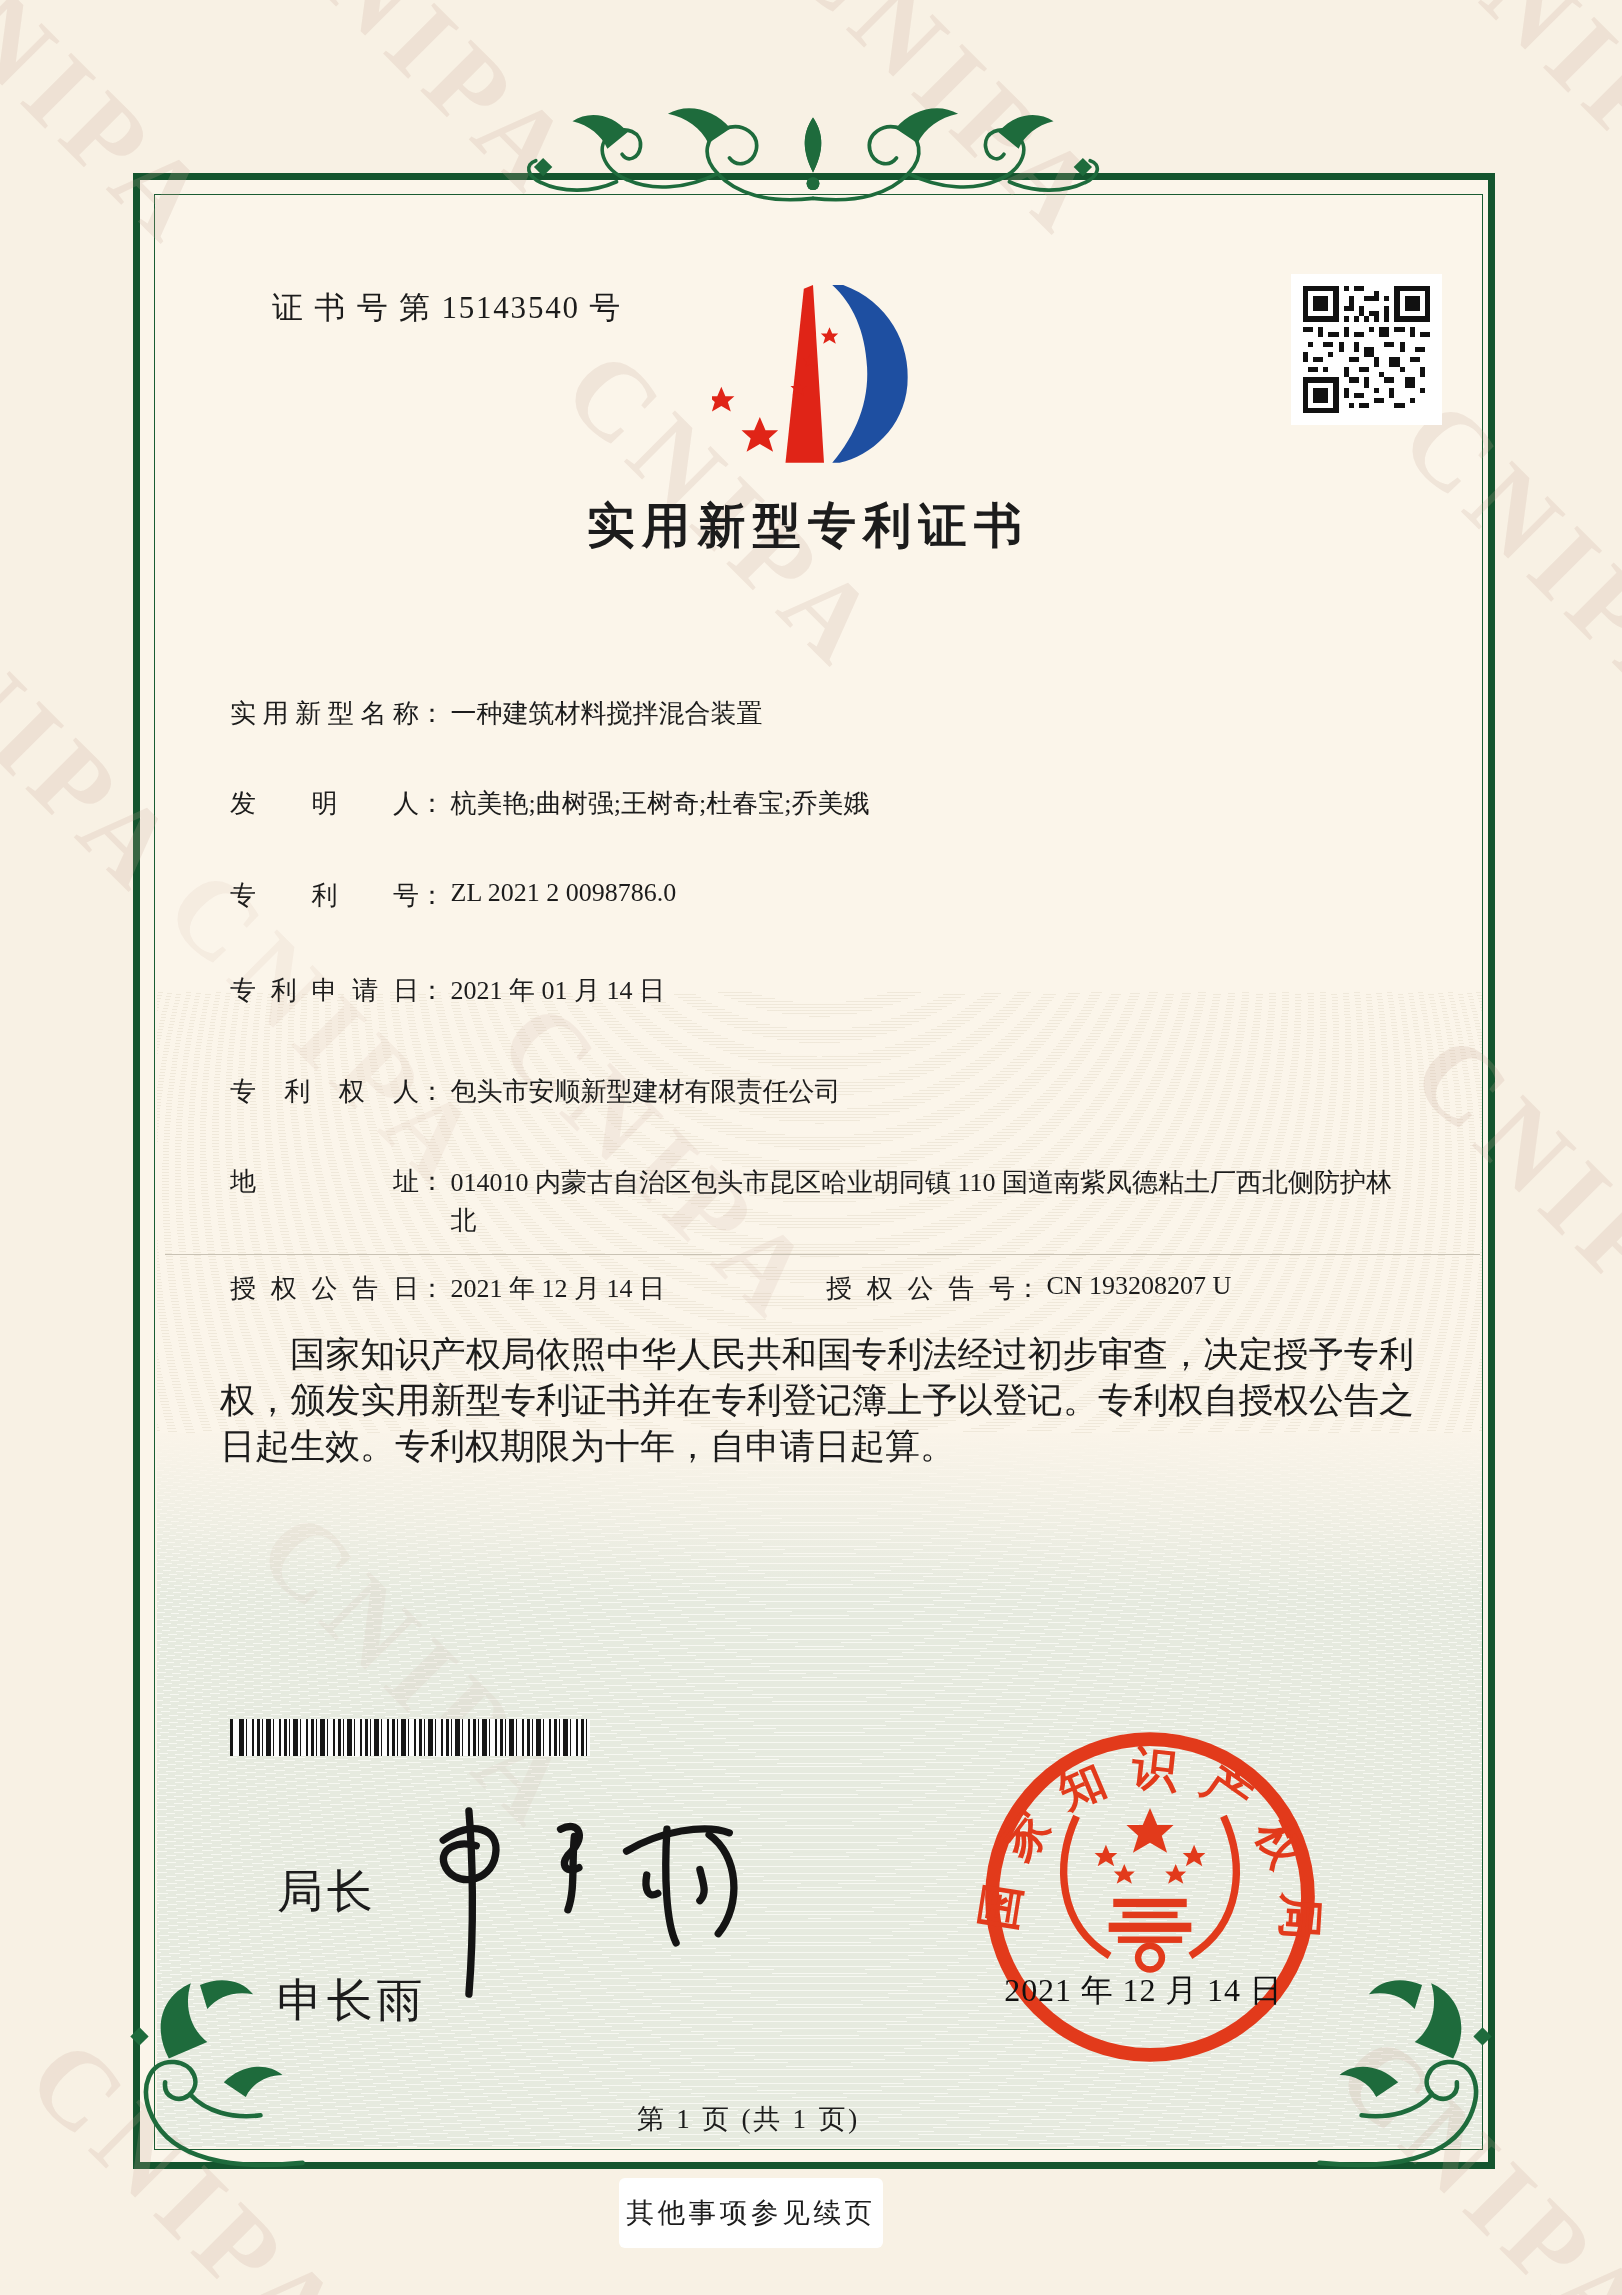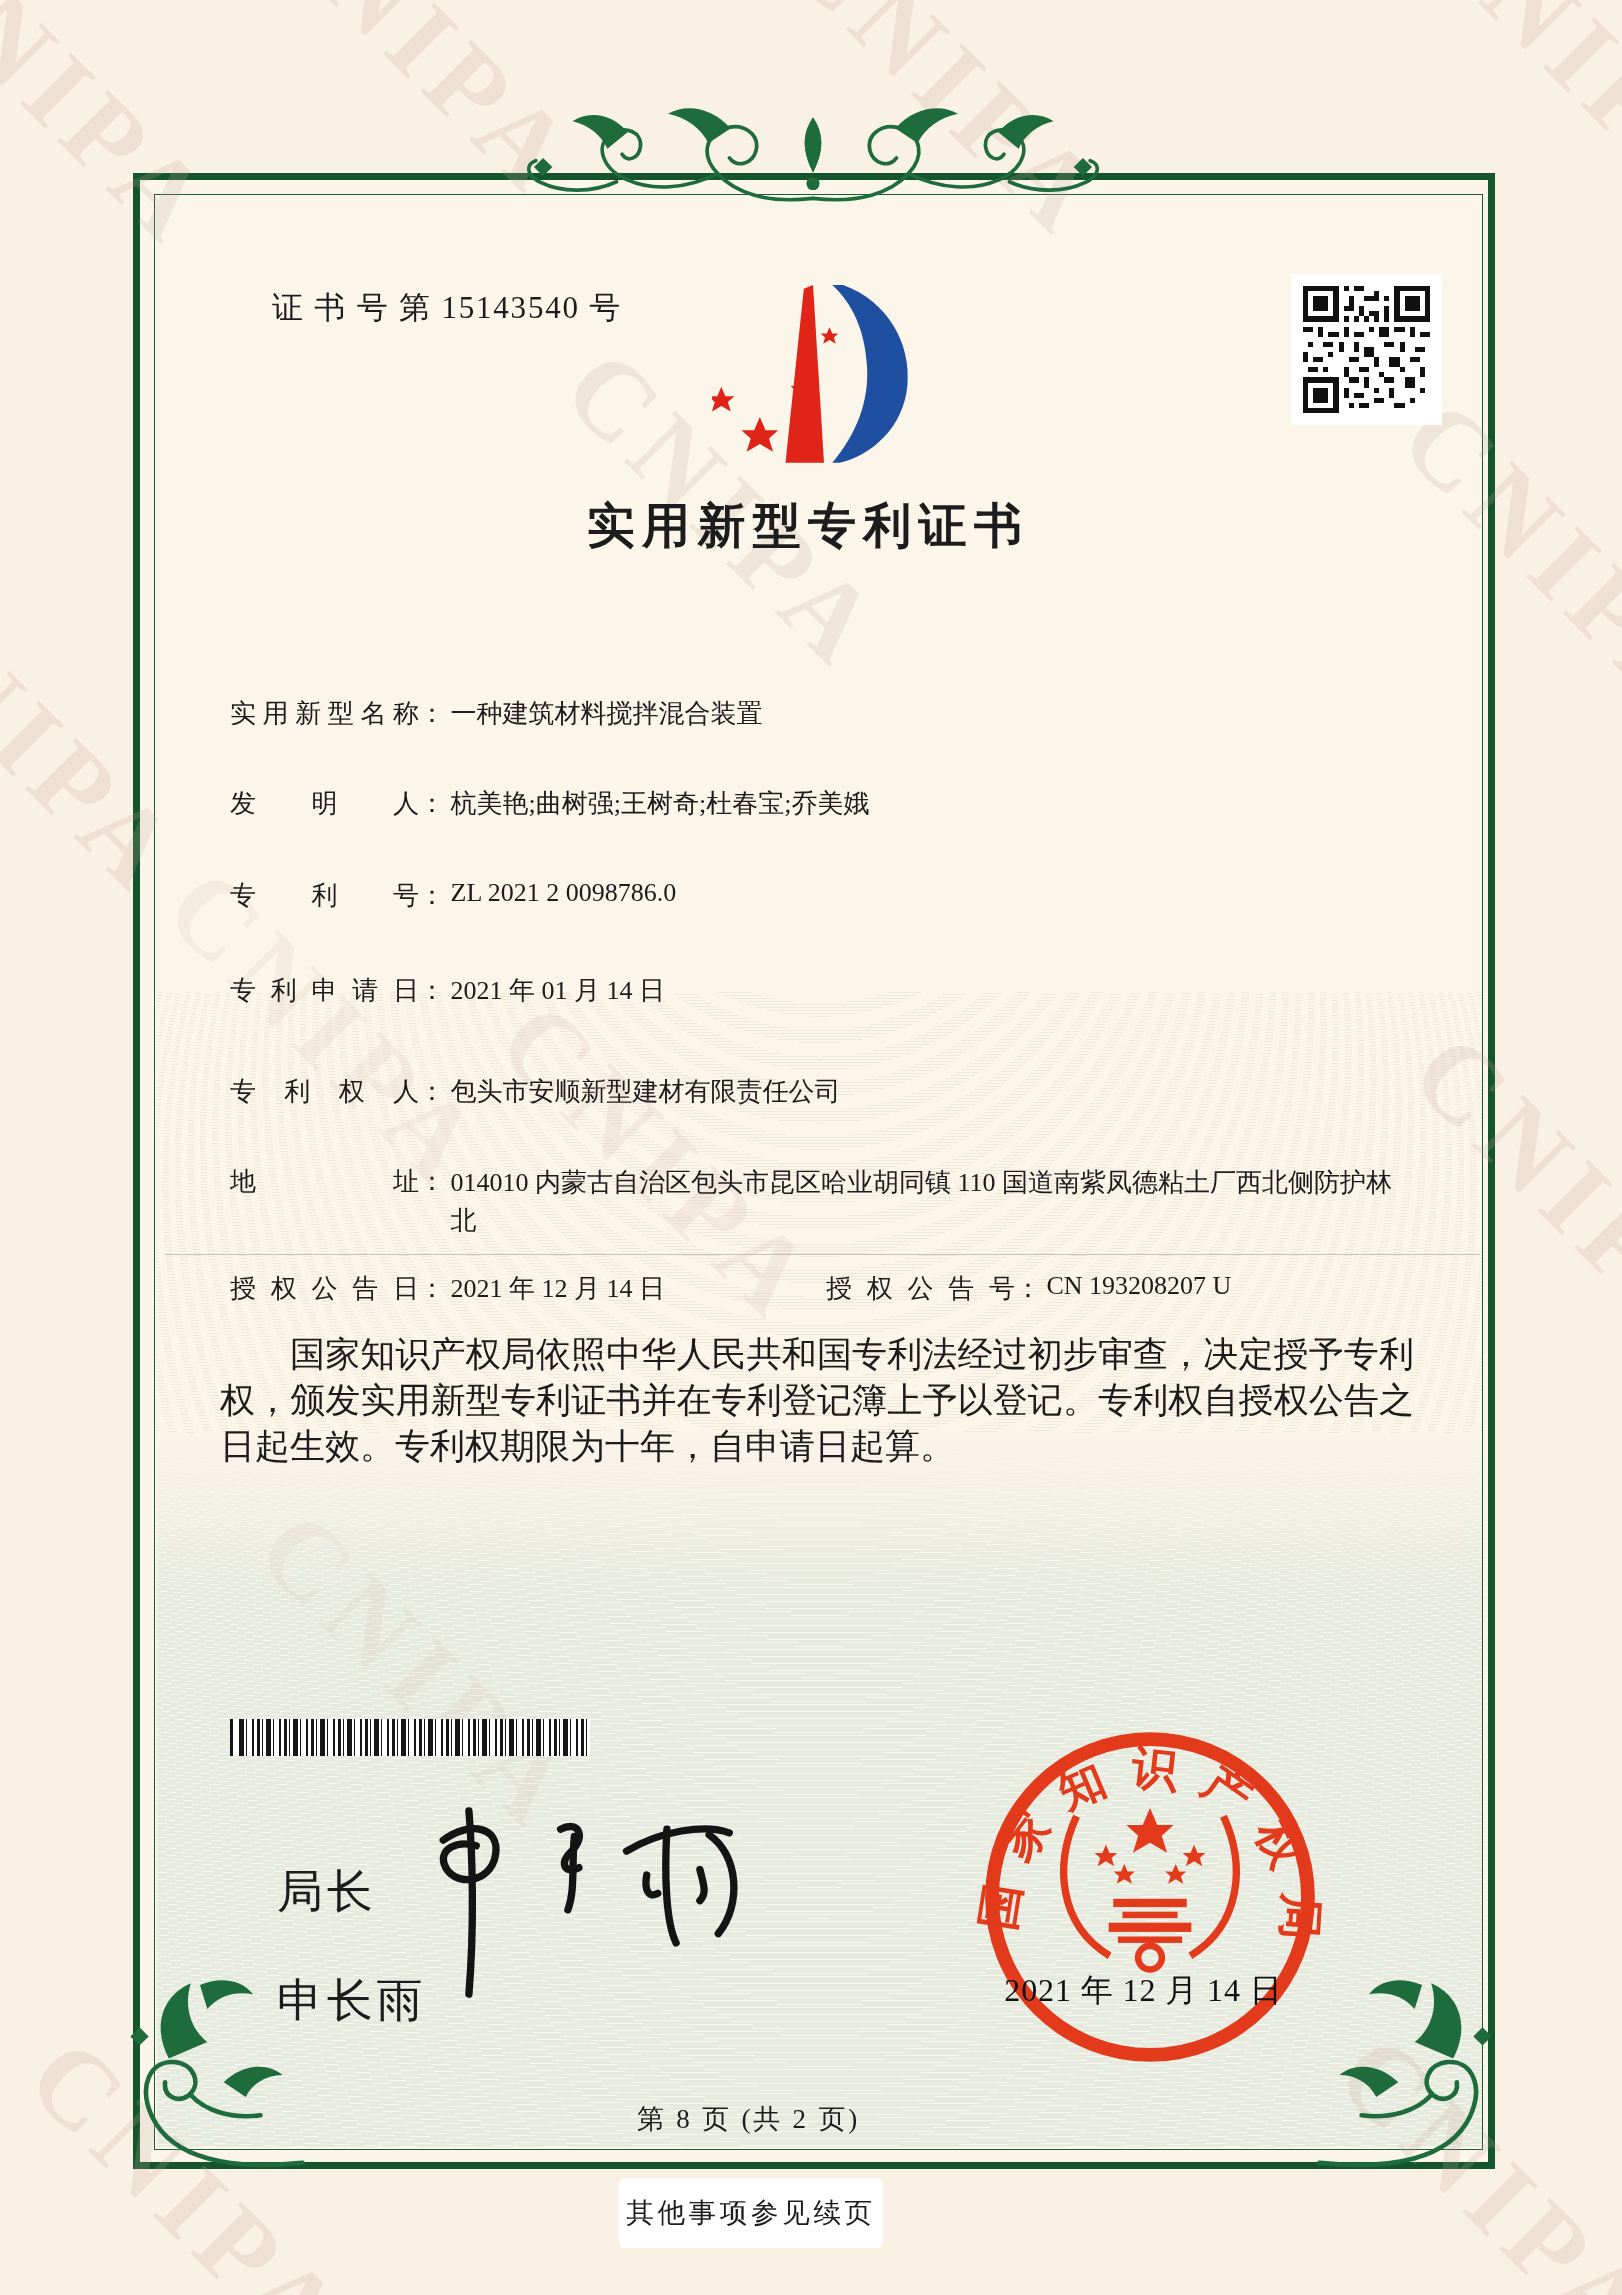--- a/index.html
+++ b/index.html
@@ -287,15 +287,15 @@
     <path d="M116,108 C92,160 96,226 152,260" fill="none" stroke="#e23a1b" stroke-width="8"></path>
     <path d="M276,108 C300,160 296,226 240,260" fill="none" stroke="#e23a1b" stroke-width="8"></path>
     <circle cx="196" cy="262" r="13" fill="none" stroke="#e23a1b" stroke-width="7"></circle>
   </g>
   <text font-size="50" font-weight="bold" fill="#e23a1b" letter-spacing="24" font-family="Liberation Serif, serif">
     <textPath href="#sealArc" startOffset="10">国家知识产权局</textPath>
   </text>
 </svg>
 <div class="abs seal-date">2021 年 12 月 14 日</div>
 
-<div class="abs page-footer">第 8 页 (共 2 页)</div>
+<div class="abs page-footer">第 1 页 (共 1 页)</div>
 <div class="abs note-box">其他事项参见续页</div>
 
 
 </body></html>

